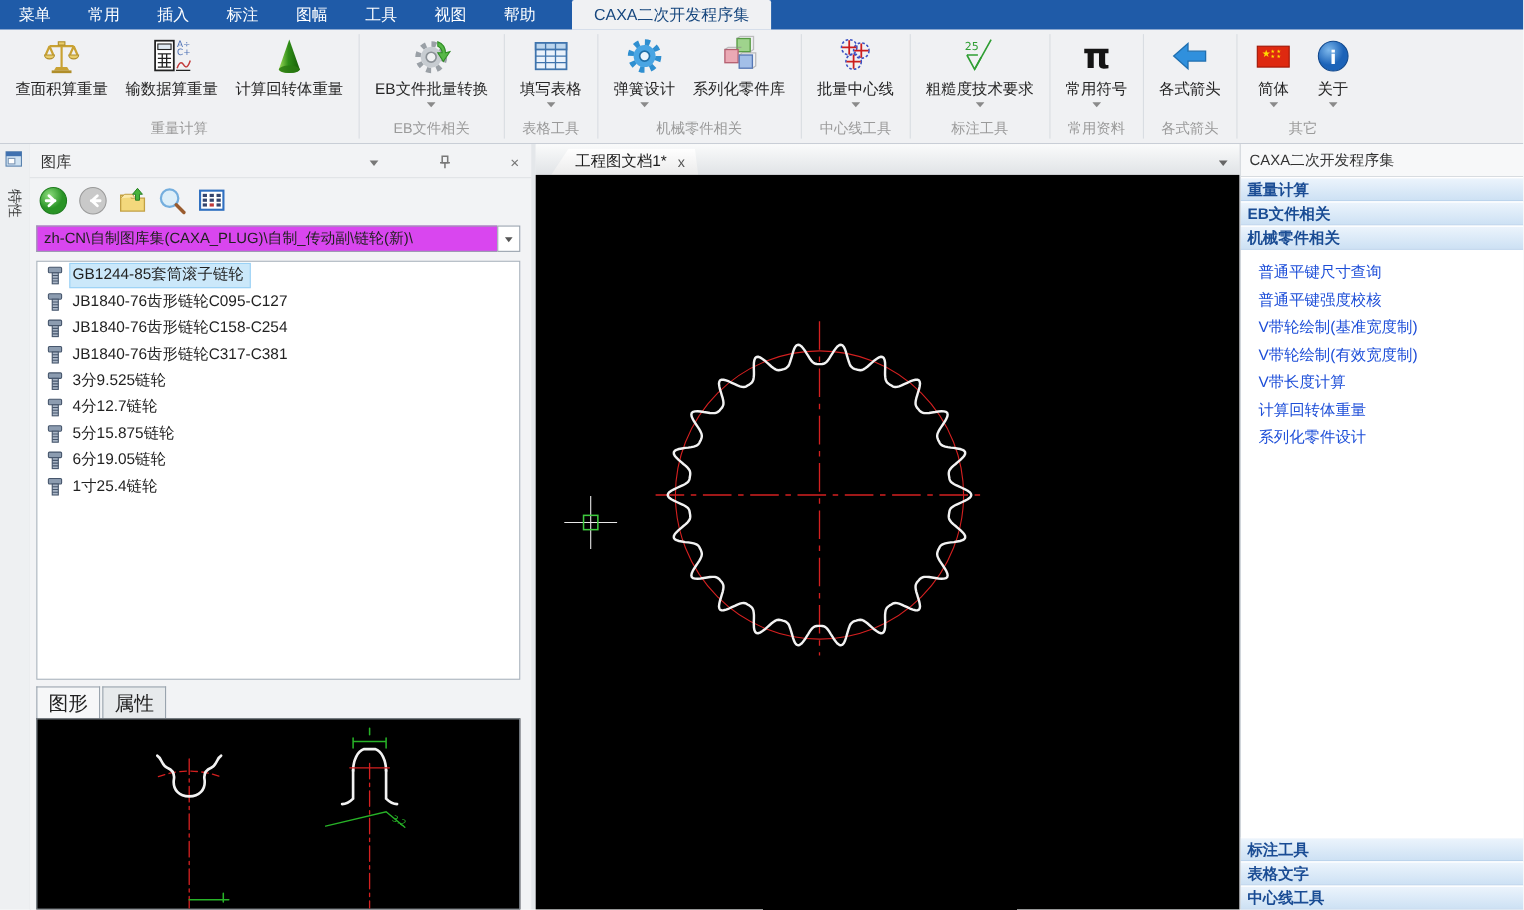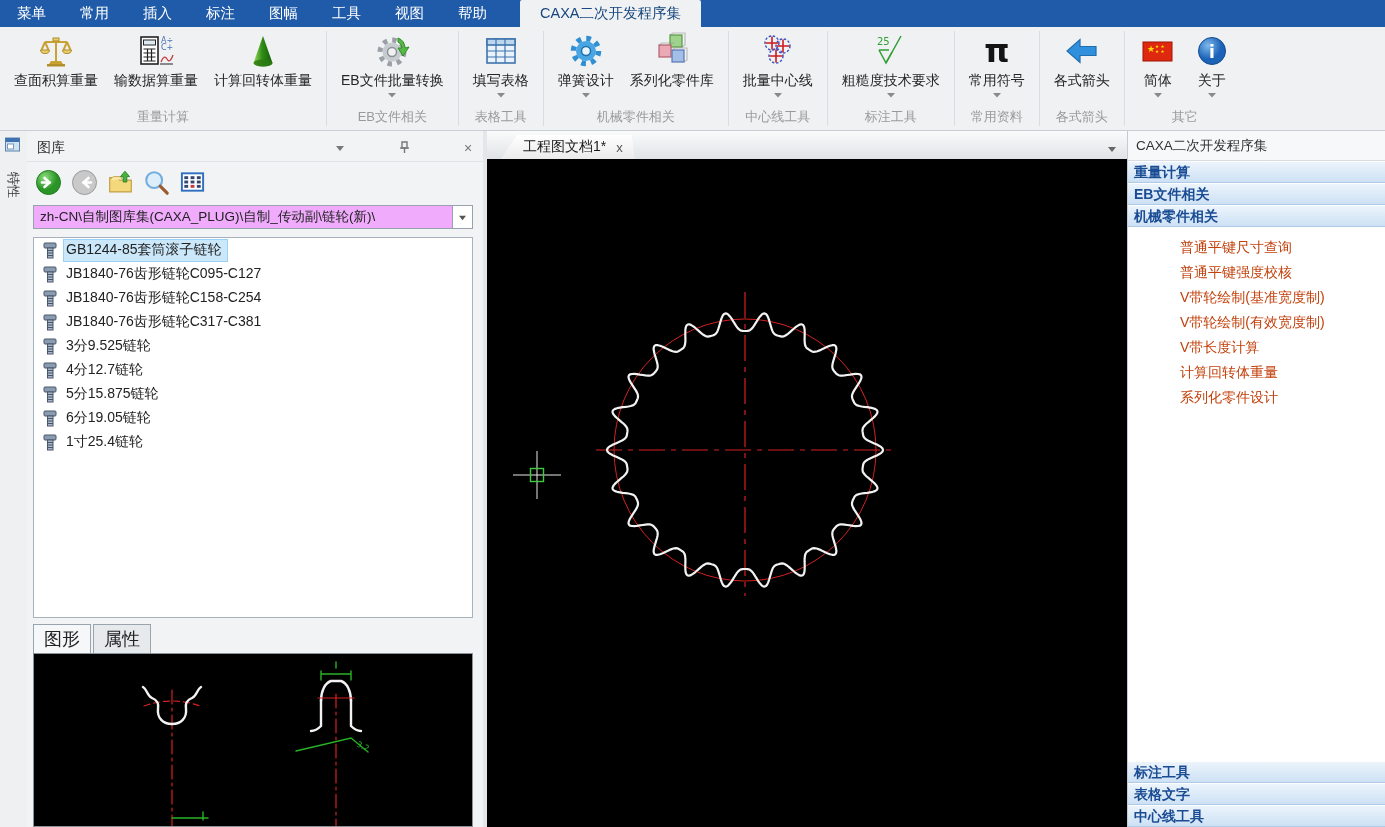--- a/index.html
+++ b/index.html
@@ -31,21 +31,21 @@
   
   #library{position:absolute;left:27px;top:131px;width:456px;height:696px;background:#f2f3f5;}
   #lib-titlebar{position:absolute;left:0;top:4px;width:100%;height:26px;display:flex;align-items:center;
                 border-bottom:1px solid #e0e3e6;gap:40px;}
   #lib-title{font-size:14px;color:#333;margin-left:10px;flex:1;}
   .tb-ico{width:18px;height:16px;display:flex;align-items:center;justify-content:center;margin-right:6px;color:#777;}
   #lib-toolbar{position:absolute;left:8px;top:36px;height:30px;display:flex;align-items:center;gap:9px;}
   .nav-ico{width:27px;height:27px;display:flex;align-items:center;justify-content:center;}
   #lib-combo{position:absolute;left:6px;top:74px;width:440px;height:24px;display:flex;}
   #combo-input{flex:1;height:100%;box-sizing:border-box;border:1px solid #98a2ad;border-right:none;
-               background:#f0abfc;font-size:13.5px;color:#222;padding:0 6px;font-family:inherit;}
+               background:#d946ef;font-size:13.5px;color:#222;padding:0 6px;font-family:inherit;}
   #combo-btn{width:21px;box-sizing:border-box;border:1px solid #98a2ad;background:#fff;
              display:flex;align-items:center;justify-content:center;}
   #lib-list{position:absolute;left:6px;top:106px;width:440px;height:381px;background:#fff;
             border:1px solid #a8b2bc;box-sizing:border-box;font-size:14px;color:#222;}
   #list-header{height:24px;line-height:24px;padding-left:14px;color:#444;border-bottom:1px solid #d4dade;}
   .list-item{height:24px;display:flex;align-items:center;padding-left:8px;white-space:nowrap;}
   .list-item .bolt{width:17px;height:19px;margin-right:4px;flex:0 0 auto;}
   .list-item .itext{padding:1px 5px 2px 2px;border:1px solid transparent;}
   .list-item.selected .itext{background:#cbe8fa;border:1px solid #9ad1f5;}
   #lib-tabs{position:absolute;left:6px;top:501px;height:21px;display:flex;align-items:flex-end;font-size:18px;color:#222;}
@@ -66,21 +66,21 @@
   #doc-tab-dropdown{position:absolute;right:10px;top:8px;color:#666;}
   #canvas{position:absolute;left:0;top:28px;width:640px;height:668px;background:#000;}
   
   #rpanel{position:absolute;left:1127px;top:131px;width:258px;height:696px;background:#fff;
           border-left:1px solid #c5cbd2;box-sizing:border-box;}
   #rpanel-header{height:29px;line-height:29px;padding-left:8px;font-size:13.5px;color:#333;background:#f7f8f9;
                  border-bottom:1px solid #d8dce0;}
   .acc-bar{height:22px;line-height:21px;padding-left:6px;font-size:14px;font-weight:bold;color:#1a4c94;
            background:linear-gradient(#ecf4fc,#cde1f4);border-top:1px solid #fff;border-bottom:1px solid #aecbe8;
            box-sizing:border-box;cursor:default;}
-  .acc-link{height:25px;display:flex;align-items:center;padding-left:52px;font-size:14px;color:#c2410c;cursor:default;}
+  .acc-link{height:25px;display:flex;align-items:center;padding-left:16px;font-size:14px;color:#1d4ed8;cursor:default;}
   #rpanel-bottom{position:absolute;left:0;bottom:0;width:100%;}
   
   svg text{font-family:"DejaVu Sans","Liberation Sans",sans-serif;}
 </style>
 </head>
 <body>
 
 <div id="root">
 
   <div id="menubar">

